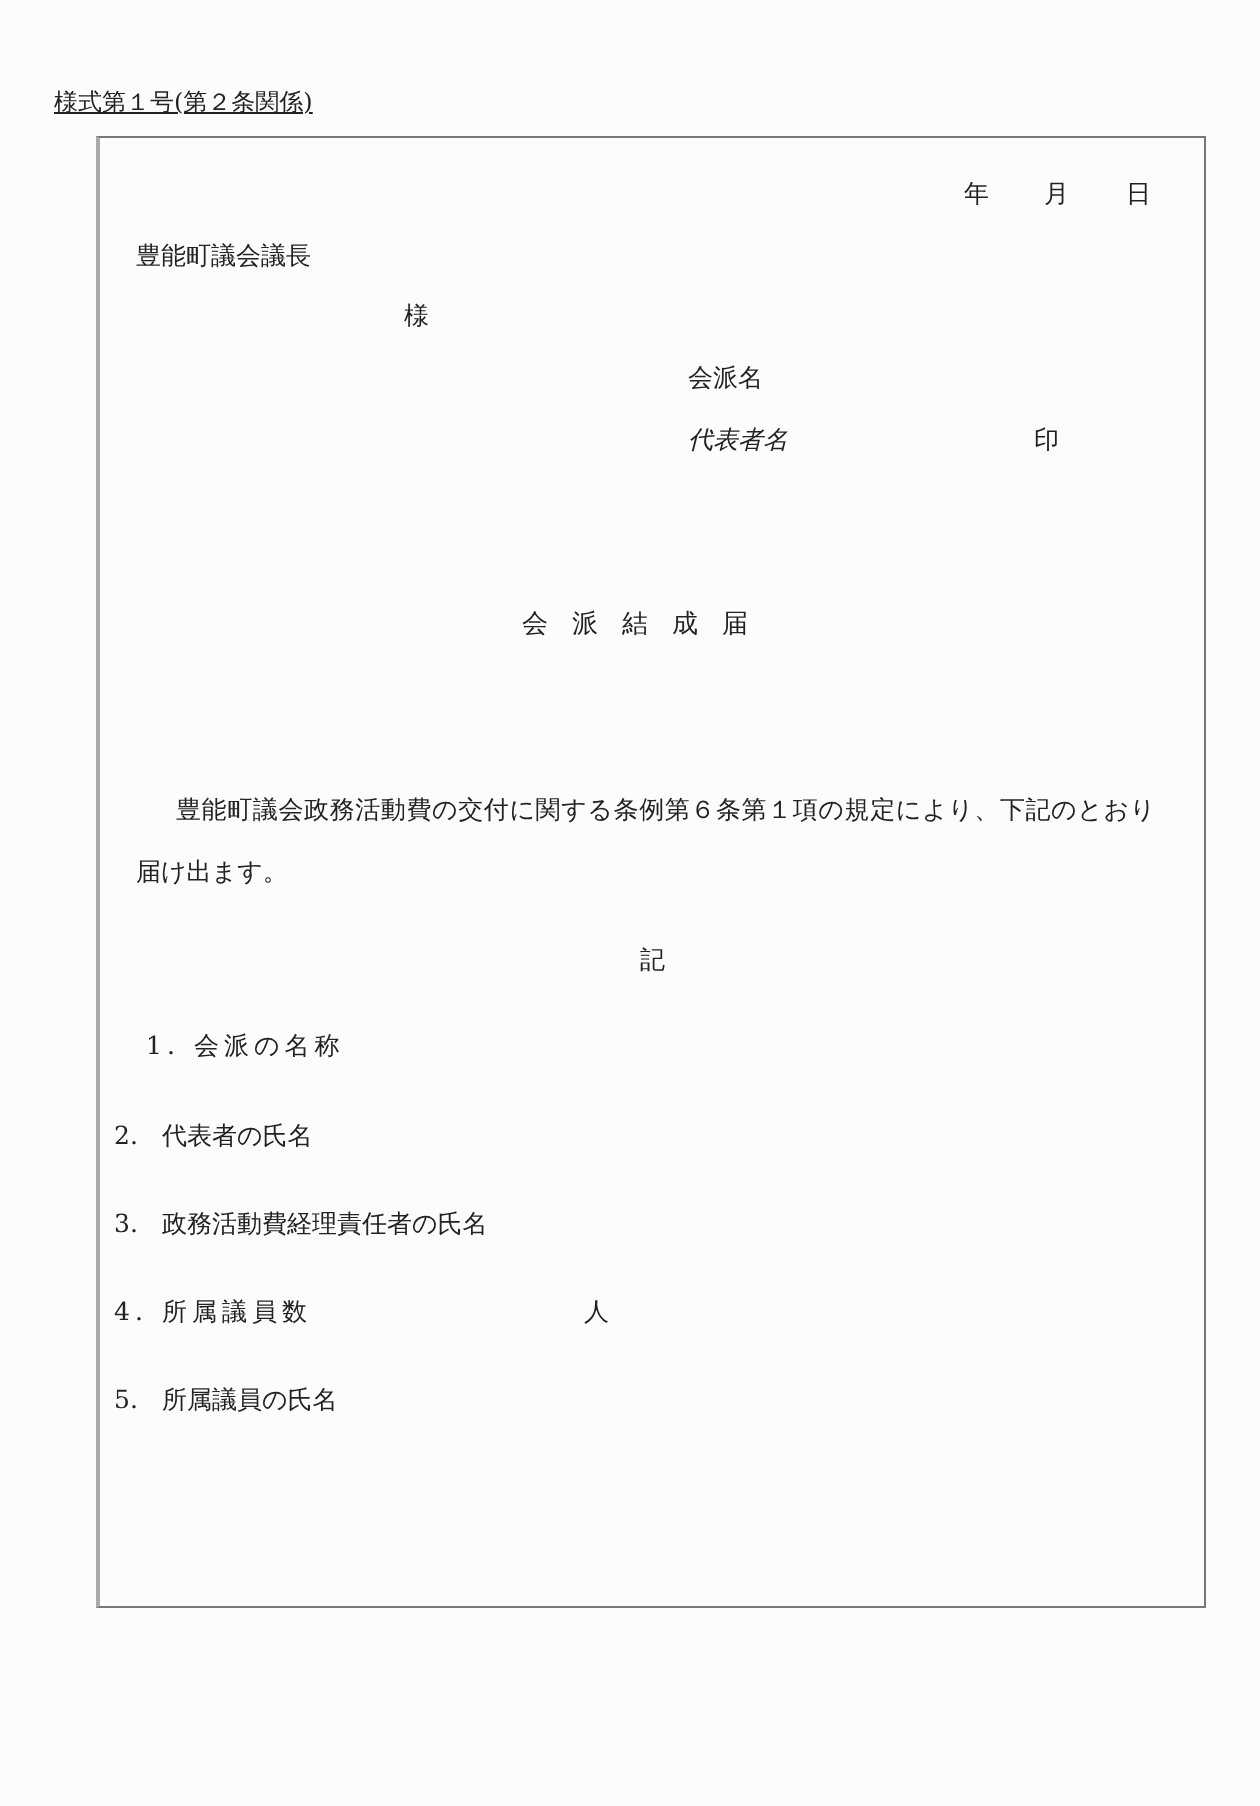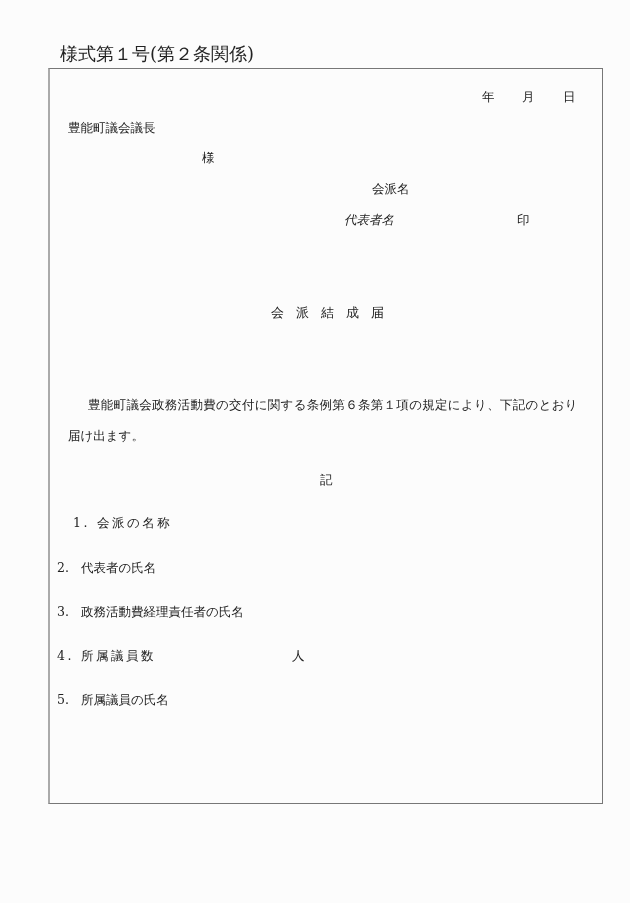--- a/index.html
+++ b/index.html
@@ -10,42 +10,42 @@
     body {
       width: 630px;
       height: 903px;
       position: relative;
       overflow: hidden;
       font-family: "DejaVu Serif", "Liberation Serif", serif;
       color: #222;
       font-size: 12.5px;
     }
     .abs { position: absolute; white-space: nowrap; line-height: 1; }
-    .form-number { left: 60px; top: 45px; font-size: 18px; }
+    .form-number { left: 27px; top: 45px; font-size: 12px; text-decoration: underline; }
     .frame {
       position: absolute;
       left: 48px;
       top: 68px;
       width: 555px;
       height: 736px;
       border-top: 1.5px solid #777;
       border-right: 1.5px solid #777;
       border-bottom: 1.5px solid #777;
       border-left: 2px solid #aaa;
       box-sizing: border-box;
     }
     .date-year { left: 482px; top: 91px; }
     .date-month { left: 522px; top: 91px; }
     .date-day { left: 563px; top: 91px; }
     .addressee { left: 68px; top: 122px; }
     .honorific { left: 202px; top: 152px; }
-    .faction-label { left: 344px; top: 183px; margin-left: 28px; }
+    .faction-label { left: 344px; top: 183px; }
     .rep-label { left: 344px; top: 214px; font-style: italic; }
     .seal { left: 517px; top: 214px; }
-    .doc-title { left: 271px; top: 306px; letter-spacing: 12px; font-size: 13px; }
+    .doc-title { left: 261px; top: 306px; letter-spacing: 12px; font-size: 13px; }
     .body-line1 { left: 88px; top: 399px; letter-spacing: 0.3px; }
     .body-line2 { left: 68px; top: 430px; font-family: Liberation Serif, serif; }
     .ki { left: 320px; top: 474px; }
     .item { left: 57px; }
     .item-1 { top: 517px; letter-spacing: 2.5px; margin-left: 16px; }
     .item-2 { top: 562px; }
     .item-3 { top: 606px; }
     .item-4 { top: 650px; letter-spacing: 2.5px; }
     .item-4-unit { left: 292px; top: 650px; }
     .item-5 { top: 694px; }

